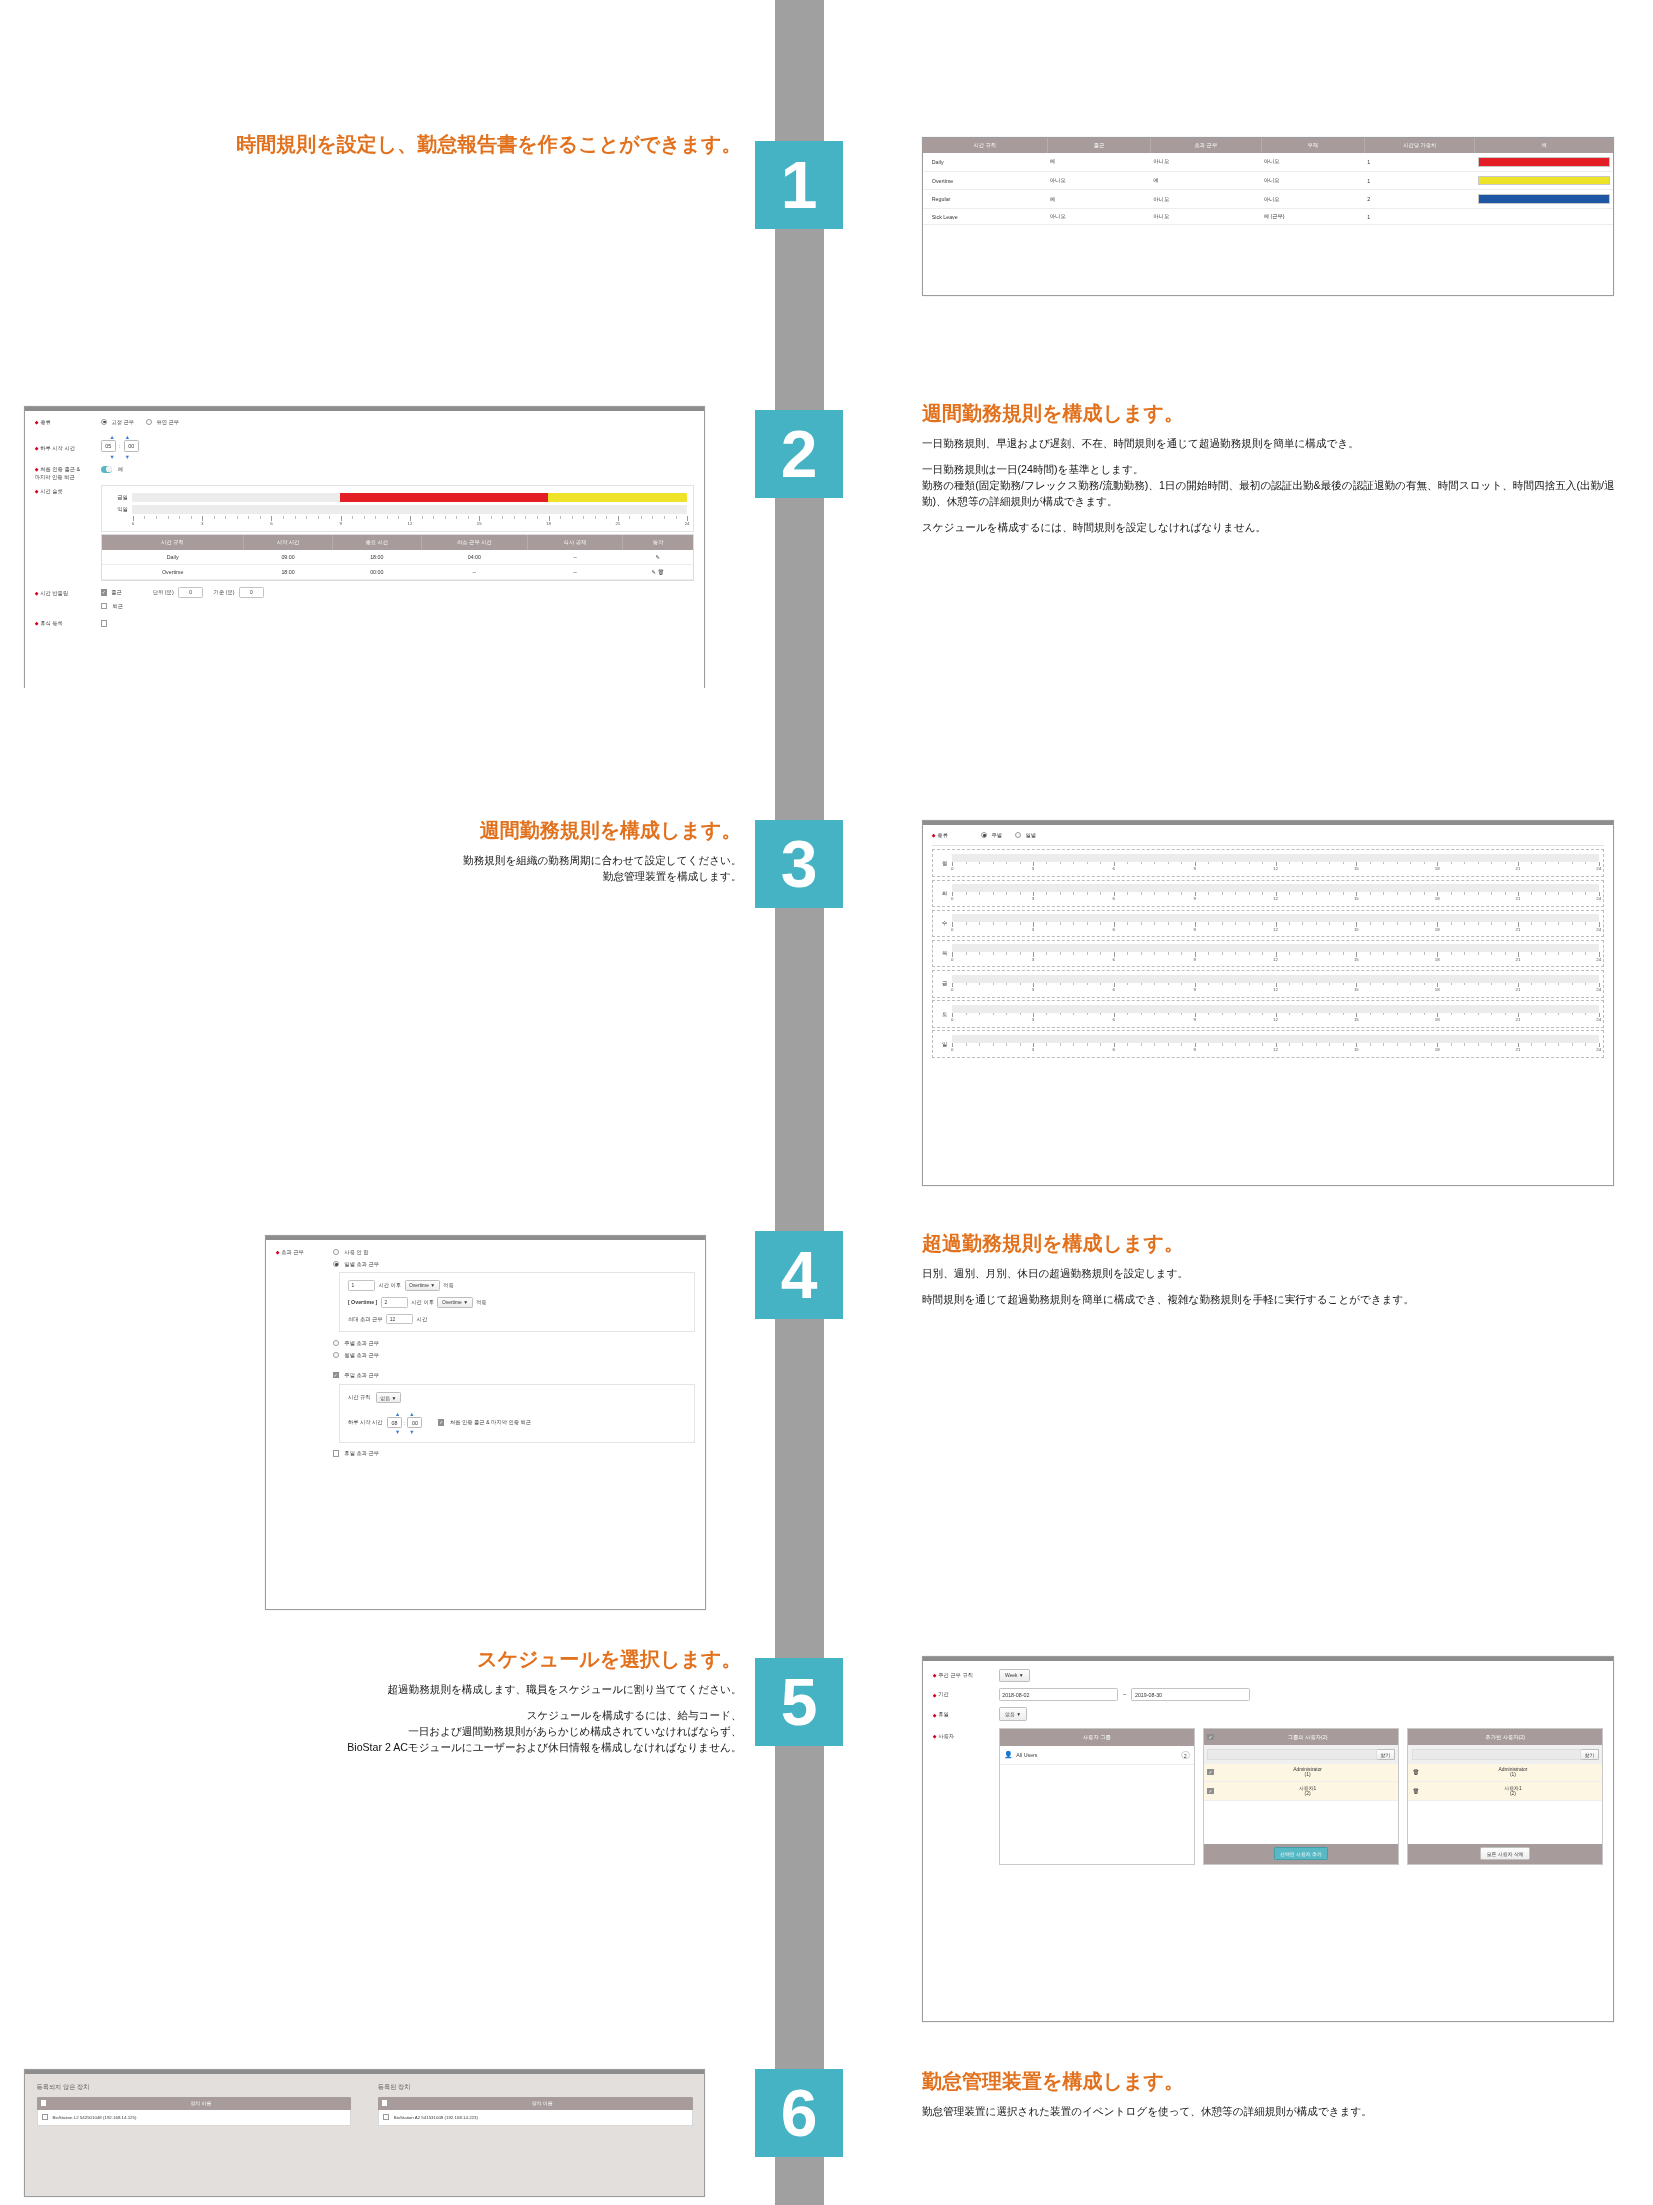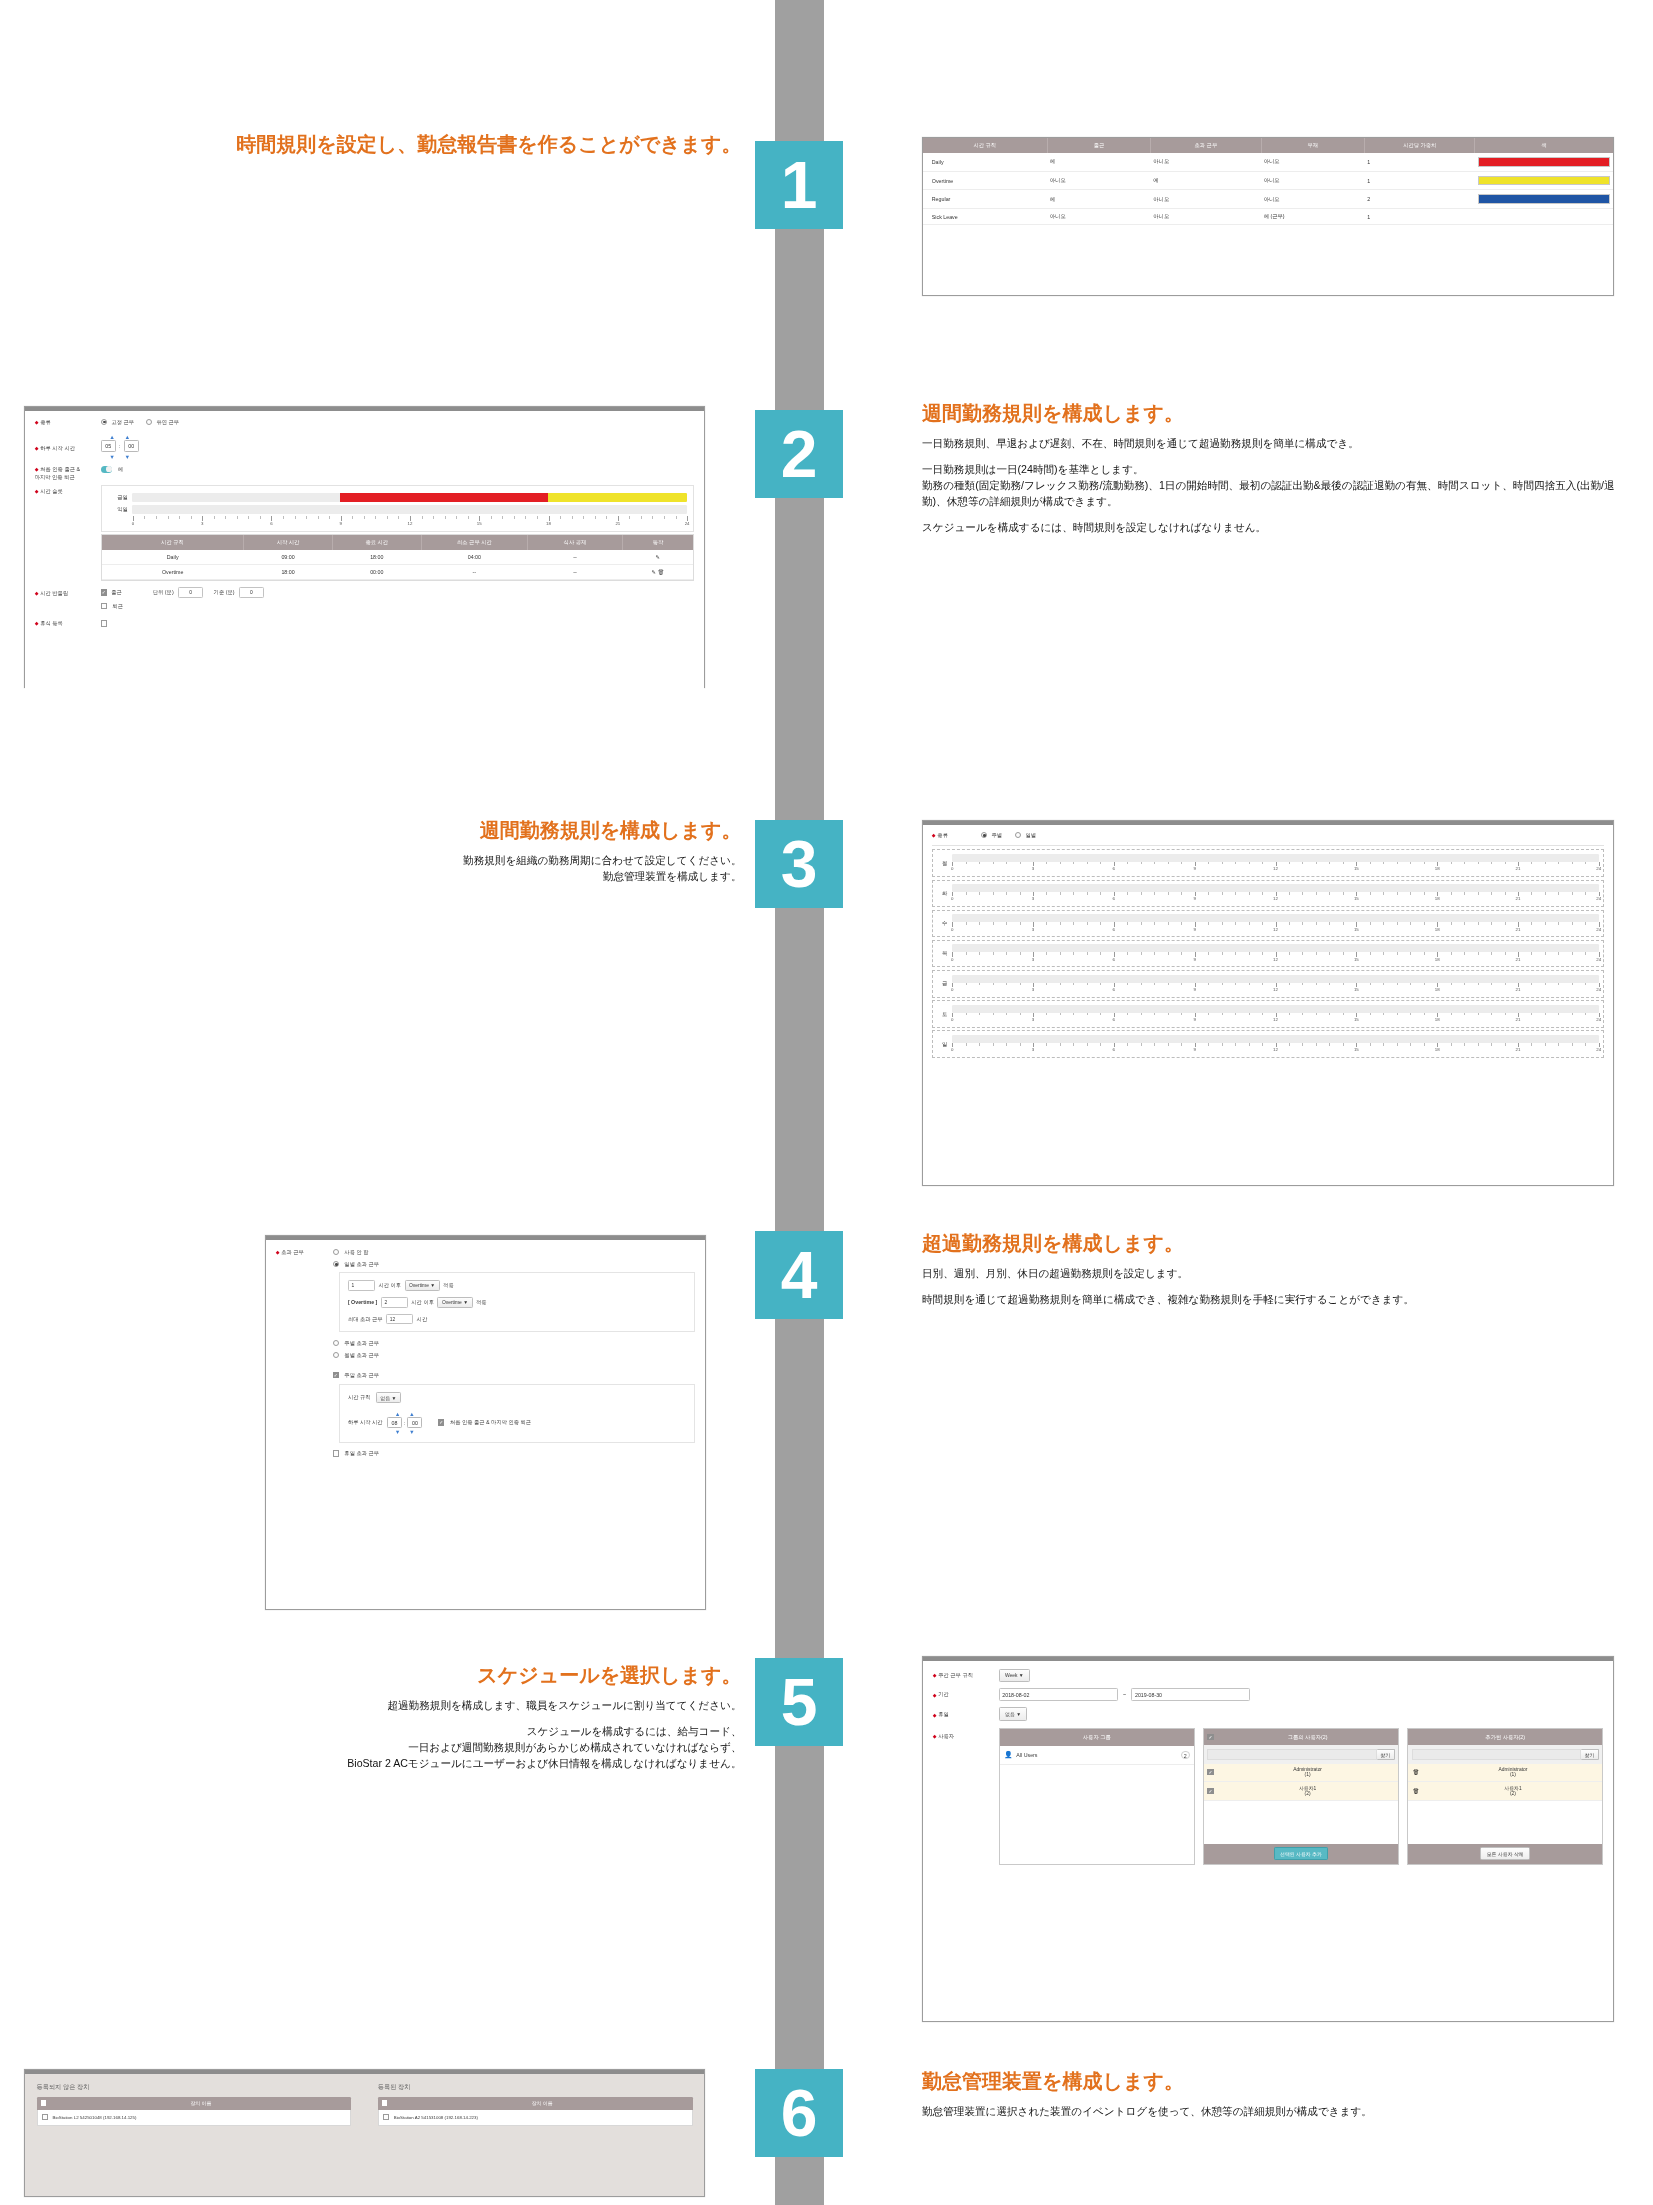--- a/index.html
+++ b/index.html
@@ -888,21 +888,21 @@
 
         <div><span class="chk"></span>
           <span class="lbl" style="margin-left:3.5px">휴일 초과 근무</span></div>
       </div>
     </div>
   </div>
 </div>
 
 <div class="step-num" style="left:755px; top:1658px;">5</div>
 
-<div class="txt align-r" style="left:26.5px; top:1647px; width:715px;margin-top:16px;">
+<div class="txt align-r" style="left:26.5px; top:1647px; width:715px;">
   <h2>スケジュールを選択します。</h2>
   <p>超過勤務規則を構成します、職員をスケジュールに割り当ててください。</p>
   <p>スケジュールを構成するには、給与コード、
 一日および週間勤務規則があらかじめ構成されていなければならず、
 BioStar 2 ACモジュールにユーザーおよび休日情報を構成しなければなりません。</p>
 </div>
 
 <div class="shot" style="left:922px; top:1656px; width:692px; height:366px;">
   <div class="shot-top"></div>
   <div class="panel" style="padding:8px 9.7px;">

